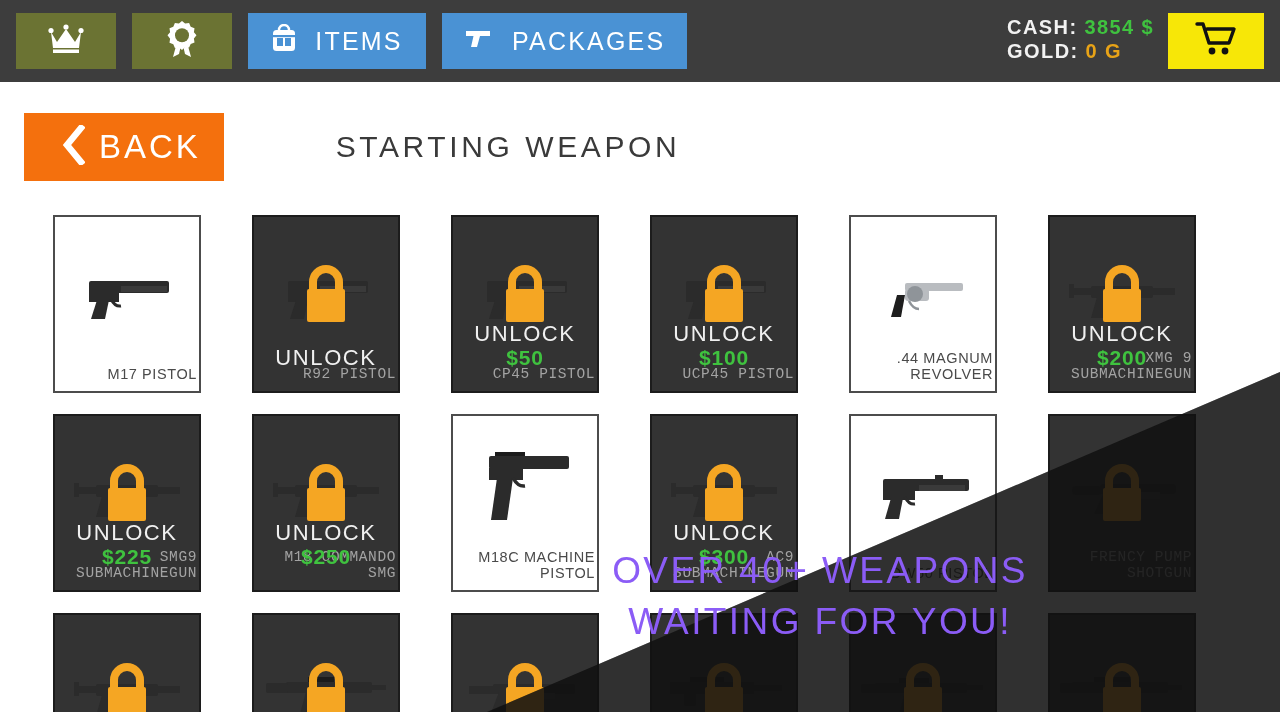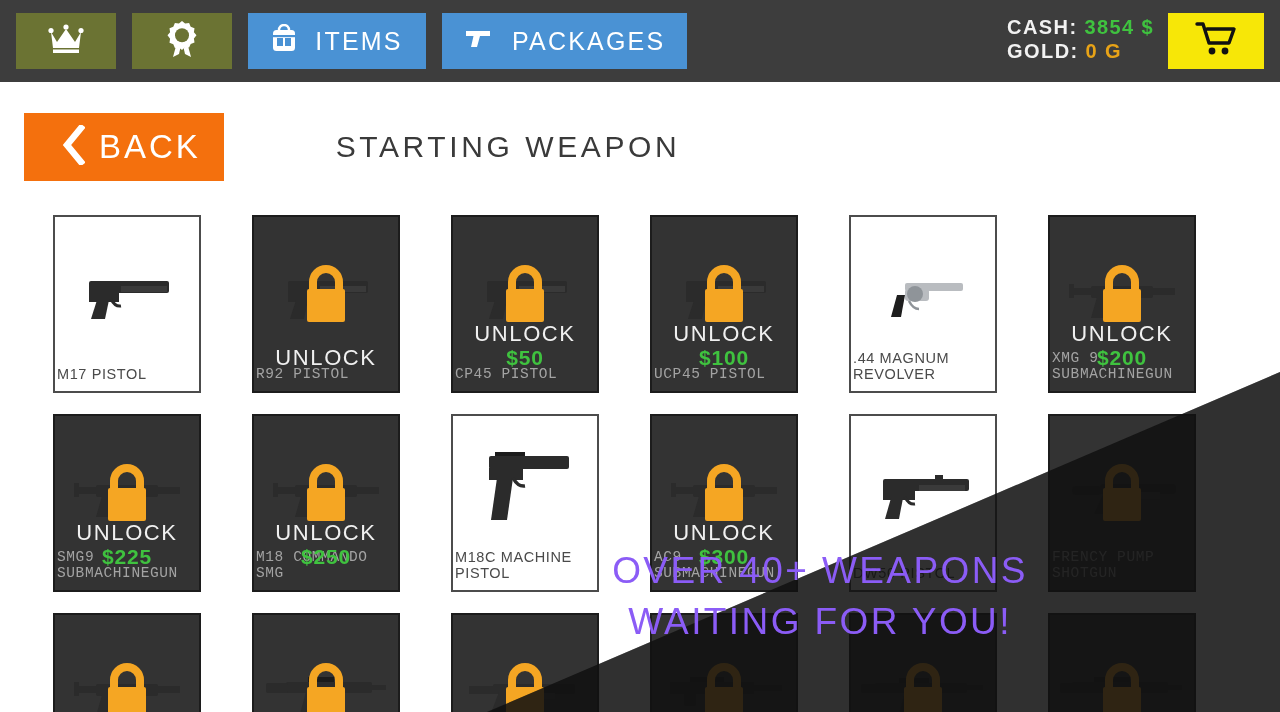--- a/index.html
+++ b/index.html
@@ -88,21 +88,21 @@
     position: absolute; left: 50%; top: 46%;
     transform: translate(-50%, -50%);
   }
   .lockicon {
     position: absolute; left: 50%; top: 46%;
     transform: translate(-50%, -50%);
     z-index: 3;
   }
   .card-label {
     position: absolute; left: 0; bottom: 8px; width: 100%;
-    text-align: left; font-size: 14.5px; letter-spacing: 0.6px;
+    text-align: right; font-size: 14.5px; letter-spacing: 0.6px;
     line-height: 1.15; padding: 0 2px;
   }
   .card.unlocked .card-label { color: #4a4a4a; }
   .card.locked .card-label { color: #a3a3a3; font-family: Liberation Mono, monospace; }
 
   .unlock-stack {
     position: absolute; left: 0; bottom: 22px; width: 100%;
     text-align: center; z-index: 4;
   }
   .unlock-word {

